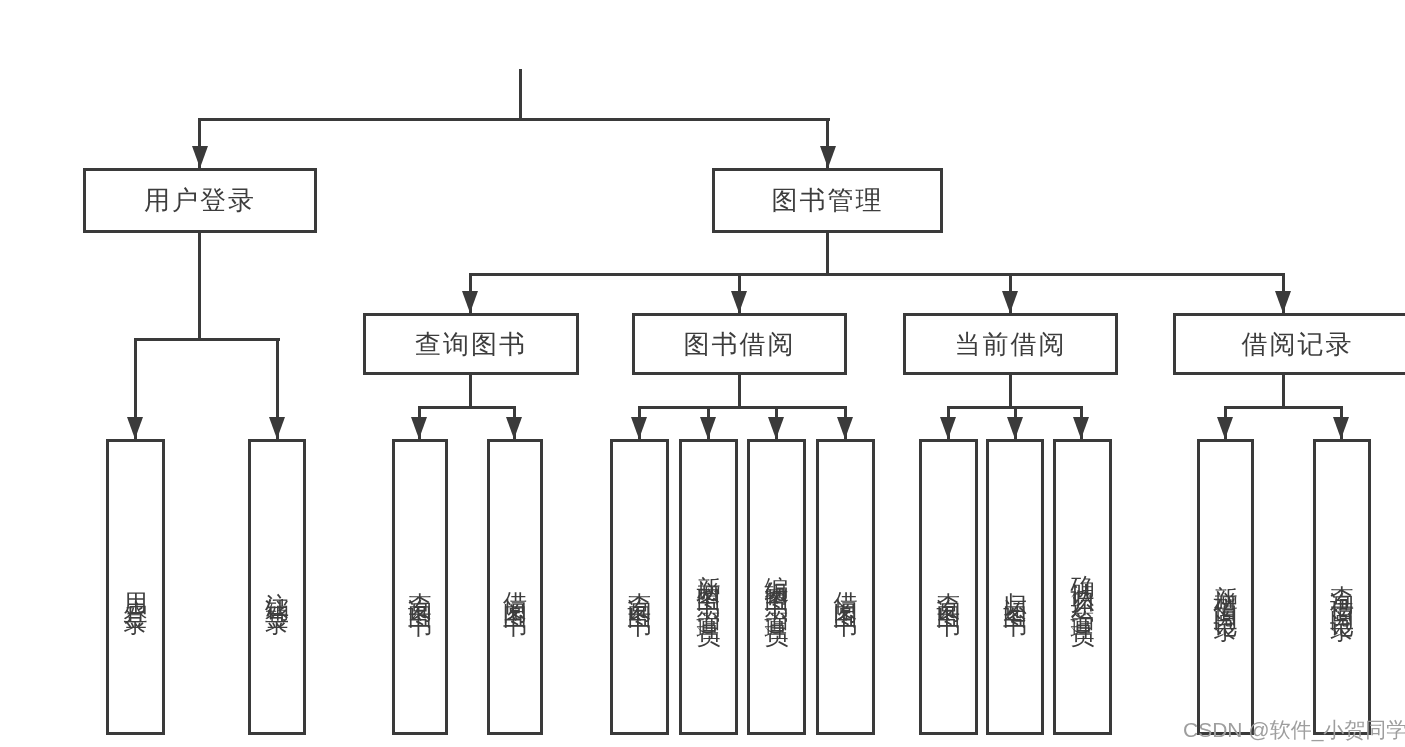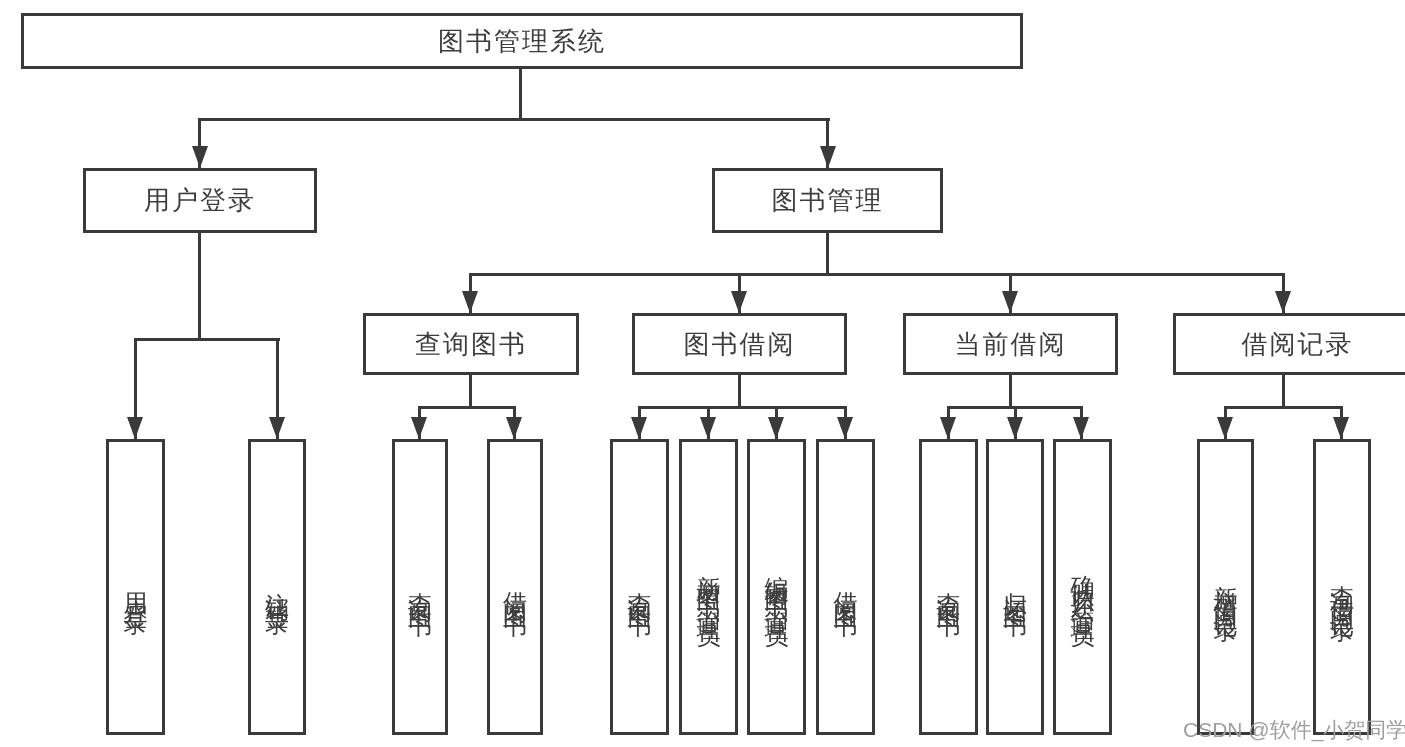--- a/index.html
+++ b/index.html
@@ -56,23 +56,20 @@
     color:var(--wm);
     white-space:nowrap;
     z-index:10;
   }
 </style>
 </head>
 <body>
 
 <div class="canvas">
 
-  <div class="node h-node" style="left:21px;top:13px;width:1002px;height:56px;">
-    <span>图书管理系统</span>
-  </div>
 
   <div class="node h-node" style="left:83px;top:168px;width:234px;height:65px;">
     <span>用户登录</span>
   </div>
   <div class="node h-node" style="left:712px;top:168px;width:231px;height:65px;">
     <span>图书管理</span>
   </div>
 
   <div class="node h-node" style="left:363px;top:313px;width:216px;height:62px;">
     <span>查询图书</span>

